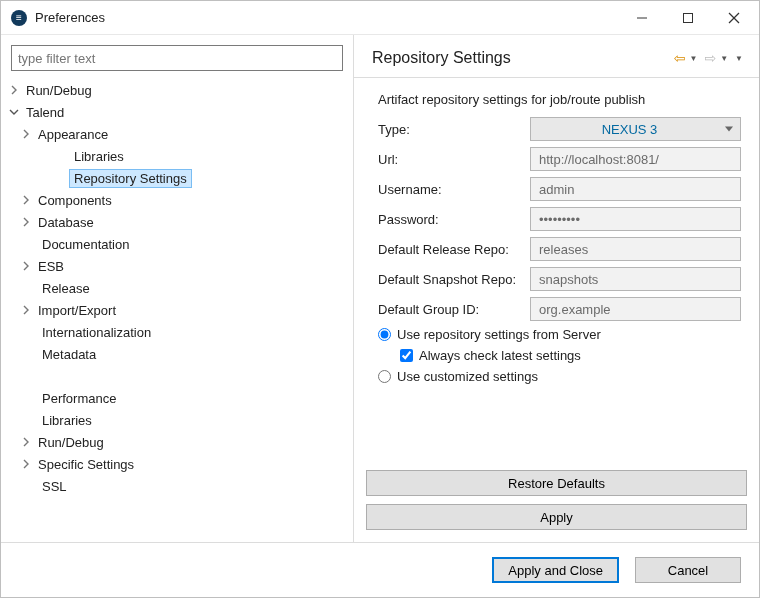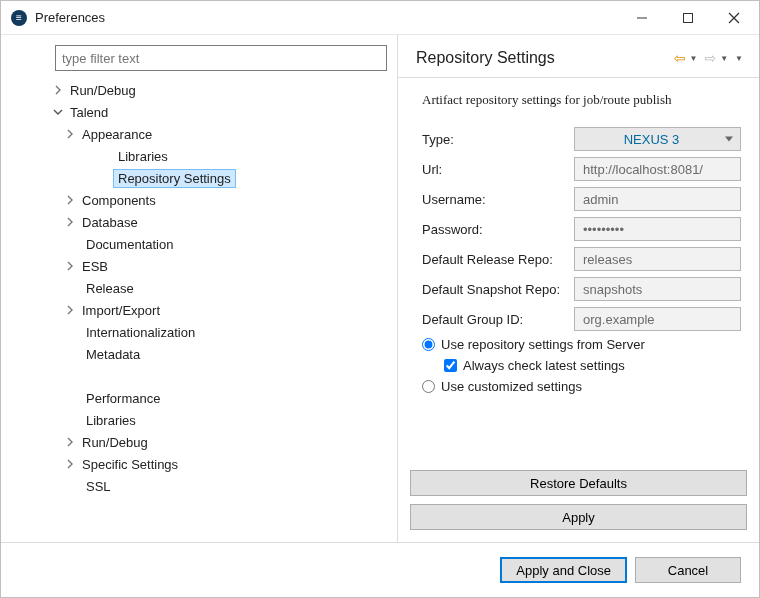--- a/index.html
+++ b/index.html
@@ -43,21 +43,20 @@
   .content {
     flex: 1; display: flex; min-height: 0;
     border-bottom: 1px solid #dcdcdc;
   }
   
   .left {
     width: 353px;
     display: flex; flex-direction: column;
     border-right: 1px solid #dcdcdc;
     position: relative;
-    margin-left: 44px;
   }
   .filter-wrap { padding: 10px 10px 6px 10px; }
   .filter {
     width: 100%; height: 26px;
     border: 1px solid #7a7a7a;
     padding: 2px 6px;
     font-family: inherit; font-size: 13px; color: #888;
   }
   .tree-wrap { flex: 1; overflow: hidden; position: relative; display: flex; }
   .tree { flex: 1; overflow-y: auto; padding: 2px 0 10px 0; }
@@ -102,21 +101,21 @@
     display: flex; align-items: center; gap: 2px;
   }
   .nav-arrow { font-size: 14px; padding: 0 1px; }
   .nav-drop { font-size: 8px; color: #555; padding: 0 4px 0 1px; }
   .back { color: #d98b00; }
   .fwd { color: #bdbdbd; }
   .rbody {
     flex: 1; padding: 14px 18px 10px 24px;
     overflow: auto;
   }
-  .desc { margin-bottom: 19px; font-family: Liberation Serif, serif; }
+  .desc { margin-bottom: 10px; }
   .form-row {
     display: flex; align-items: center;
     margin-bottom: 6px;
   }
   .form-row .lab { width: 152px; flex-shrink: 0; }
   .form-row .ctrl { flex: 1; }
   .txt {
     width: 100%; height: 24px;
     border: 1px solid #b5b5b5;
     background: #f2f2f2;
@@ -151,21 +150,21 @@
     min-width: 106px; height: 26px;
     border: 1px solid #adadad;
     background: #e1e1e1;
     font-family: inherit; font-size: 13px;
     padding: 0 14px;
     cursor: default;
   }
   
   .dlg-buttons {
     display: flex; justify-content: flex-end;
-    padding: 14px 18px 14px 12px; gap: 8px;
+    padding: 14px 18px 14px 12px; gap: 16px;
     background: #fff;
   }
   .btn.primary { border: 2px solid #0078d7; background: #e1e1e1; }
 </style>
 </head>
 <body>
 
 <div class="window">
 
   <div class="titlebar">

